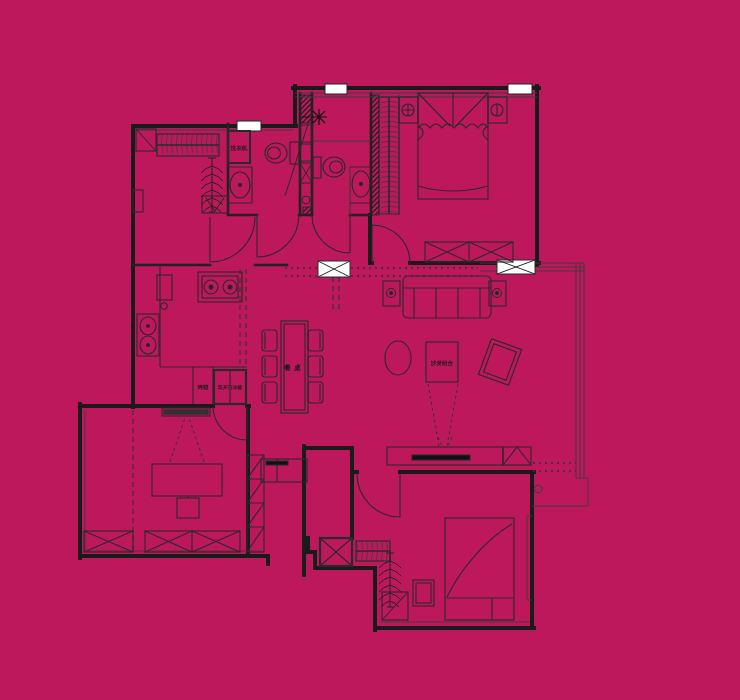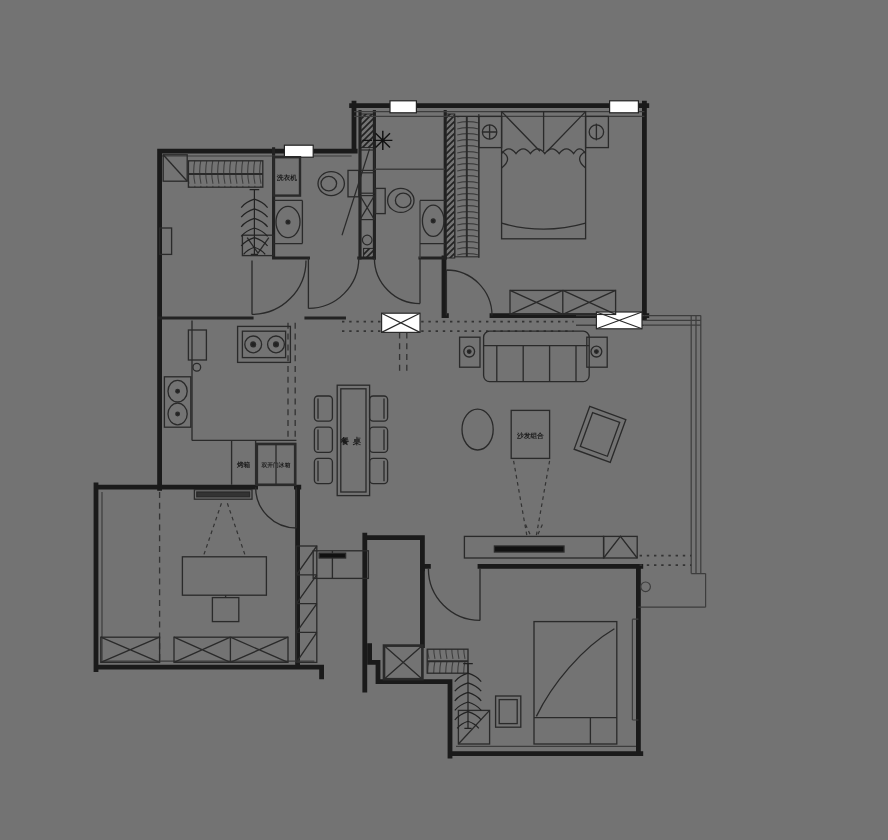--- a/index.html
+++ b/index.html
@@ -1,16 +1,16 @@
 <!DOCTYPE html>
 <html><head>
 <meta charset="utf-8">
 <style>
   html,body{margin:0;padding:0;background:#ffffff;}
-  .stage{position:relative;width:740px;height:700px;background:#737373;overflow:hidden;
+  .stage{position:relative;width:740px;height:700px;background:#be185d;overflow:hidden;
          font-family:"DejaVu Sans",sans-serif;}
   svg{position:absolute;left:0;top:0;}
   svg text{fill:#1b1b1b;font-family:"DejaVu Sans",sans-serif;}
   .lbl{font-weight:bold;}
 </style>
 </head>
 <body>
 
 <div class="stage">
 <svg width="740" height="700" viewBox="0 0 740 700">

